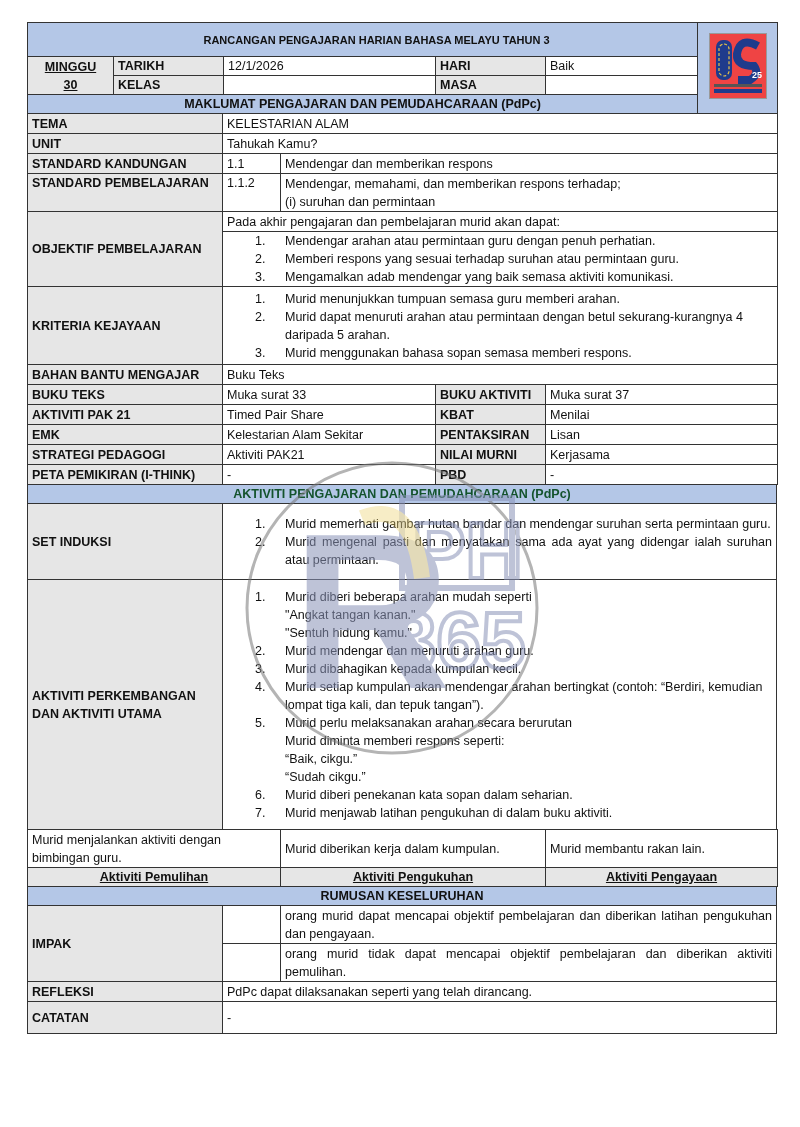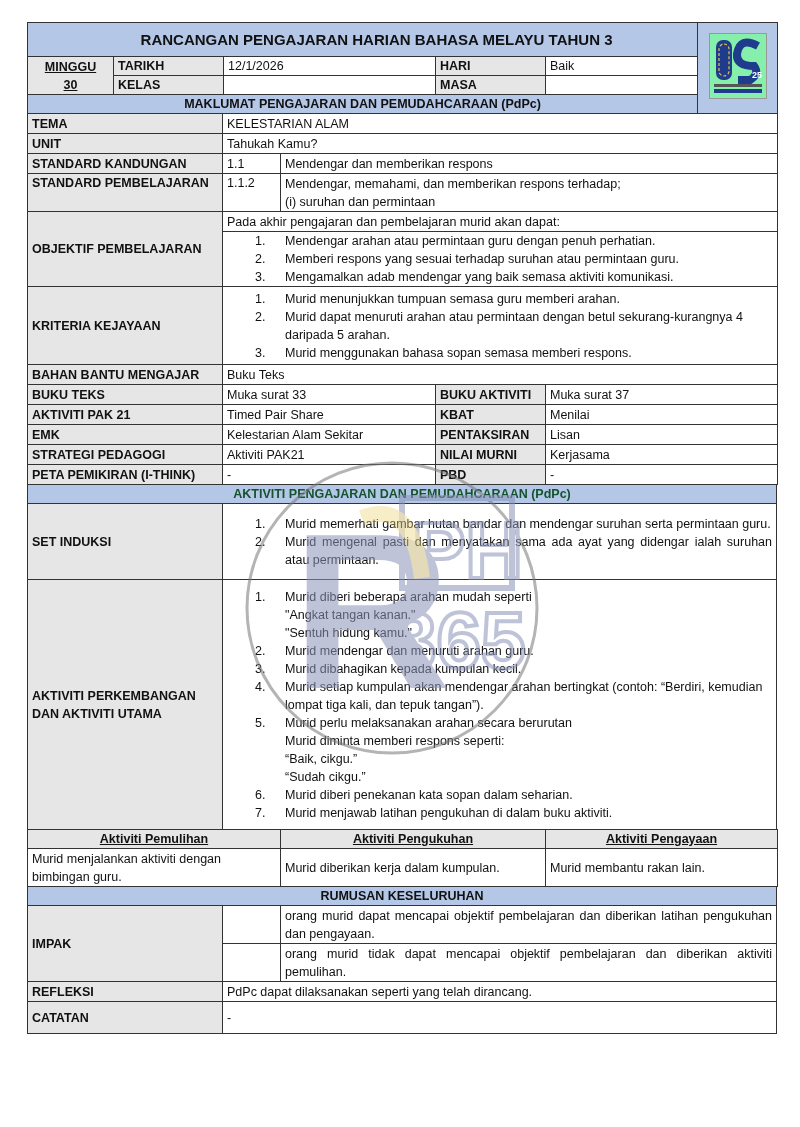--- a/index.html
+++ b/index.html
@@ -2,26 +2,26 @@
 <html><head>
 <meta charset="utf-8">
 <style>
   html, body { margin: 0; padding: 0; background: #ffffff; }
   body { width: 800px; height: 1127px; position: relative; overflow: hidden;
          font-family: "Liberation Sans", "DejaVu Sans", sans-serif; color: #111; }
   .page { position: absolute; left: 27px; top: 22px; width: 750px; }
   table { border-collapse: collapse; width: 100%; table-layout: fixed; }
   td { border: 1px solid #333; padding: 0 4px; font-size: 12.5px; line-height: 18px; vertical-align: middle; }
   .hdr { background: #b4c7e7; text-align: center; font-weight: bold; }
-  .title { font-size: 15px; height: 32px; padding-left: 32px; }
+  .title { font-size: 11px; height: 32px; padding-left: 32px; }
   .lbl { background: #e6e6e6; font-weight: bold; }
   .c { text-align: center; text-decoration: underline; }
   .b { font-weight: normal; }
   .logo-cell { background: #b4c7e7; text-align: center; vertical-align: middle; padding: 0; }
-  .logo { display: inline-block; width: 56px; height: 64px; background: #86efac; border: 1px solid #999; position: relative; }
+  .logo { display: inline-block; width: 56px; height: 64px; background: #ef4444; border: 1px solid #999; position: relative; }
   ol { margin: 0; padding: 0; list-style: none; }
   ol li { position: relative; padding-left: 58px; }
   ol li .n { position: absolute; left: 28px; top: 0; }
   .justify { text-align: justify; }
   .blur { color: #888; filter: blur(0.6px); }
   .wm { position: absolute; left: 242px; top: 458px; width: 300px; height: 300px; pointer-events: none; opacity: 0.55; }
 </style>
 </head>
 <body>
 
@@ -201,29 +201,29 @@
   </tbody>
     </table>
 
   <table style="margin-top:-1px">
     <colgroup>
         <col style="width:253px">
         <col style="width:265px">
         <col style="width:232px">
       </colgroup>
     <tbody>
+    <tr style="height:38px">
+      <td>Murid menjalankan aktiviti dengan bimbingan guru.</td>
+      <td>Murid diberikan kerja dalam kumpulan.</td>
+      <td>Murid membantu rakan lain.</td>
+    </tr>
     <tr style="height:19px">
       <td class="lbl c">Aktiviti Pemulihan</td>
       <td class="lbl c">Aktiviti Pengukuhan</td>
       <td class="lbl c">Aktiviti Pengayaan</td>
-    </tr>
-    <tr style="height:38px">
-      <td>Murid menjalankan aktiviti dengan bimbingan guru.</td>
-      <td>Murid diberikan kerja dalam kumpulan.</td>
-      <td>Murid membantu rakan lain.</td>
     </tr>
   </tbody>
     </table>
 
   <table style="margin-top:-1px">
     <colgroup>
         <col style="width:195px">
         <col style="width:58px">
         <col>
       </colgroup>

